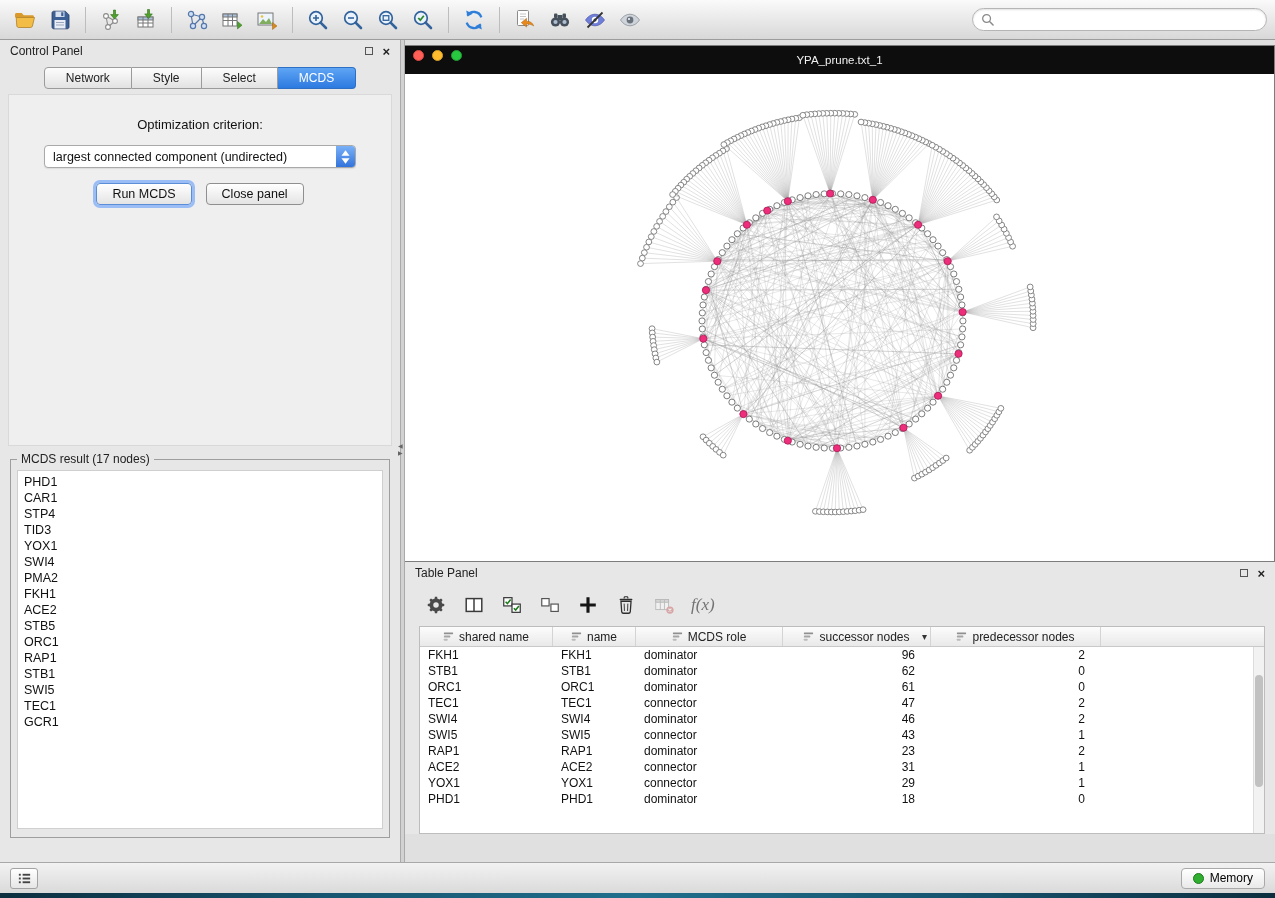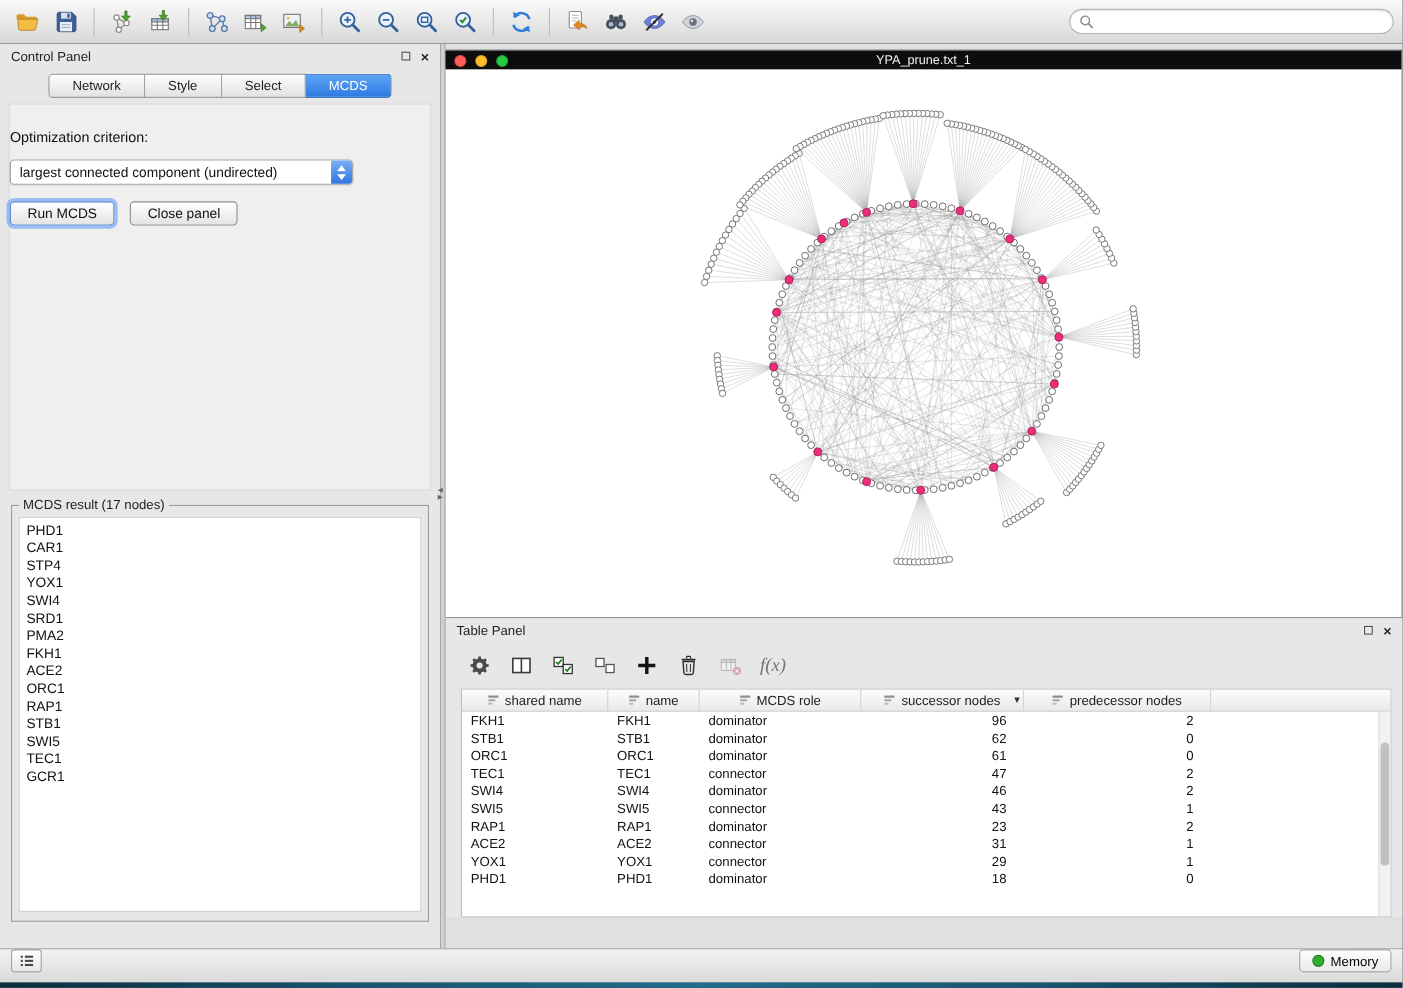--- a/index.html
+++ b/index.html
@@ -28,21 +28,21 @@
   .ph-icons{margin-left:auto;display:flex;align-items:center;gap:9px;}
   .win-sq{width:8px;height:8px;border:1.4px solid #555;display:inline-block;cursor:pointer;}
   .win-x{font-weight:bold;color:#222;font-size:13px;line-height:1;cursor:pointer;}
   .tabs-row{flex:none;display:flex;justify-content:center;padding:5px 0 3px;}
   .seg-tab{border:1px solid #9b9b9b;border-left:none;background:linear-gradient(#fdfdfd,#e2e2e2);
     padding:3px 21px;font-size:12px;font-family:inherit;cursor:pointer;color:#222;}
   .seg-tab.first{border-left:1px solid #9b9b9b;border-radius:4px 0 0 4px;}
   .seg-tab.last{border-radius:0 4px 4px 0;}
   .seg-tab.active{background:linear-gradient(#5fa5f5,#2d7ae0);color:#fff;border-color:#2d6fc4;}
   .options-area{height:352px;flex:none;margin:2px 8px 0;background:#efefef;border:1px solid #d9d9d9;
-    display:flex;flex-direction:column;}
+    display:flex;flex-direction:column;align-items:center;}
   .opt-label{margin-top:22px;font-size:13px;color:#111;}
   .combo{margin-top:13px;width:312px;height:23px;background:#fff;border:1px solid #a9a9a9;border-radius:4px;
     display:flex;align-items:center;position:relative;cursor:pointer;box-shadow:0 1px 1px rgba(0,0,0,.08);}
   .combo-text{flex:1;padding:0 8px;font-size:12.5px;white-space:nowrap;overflow:hidden;}
   .combo-step{width:19px;height:100%;border-radius:0 3px 3px 0;background:linear-gradient(#79b0f7,#3374db);
     display:flex;flex-direction:column;align-items:center;justify-content:center;gap:2px;}
   .combo-step svg{width:9px;height:6px;}
   .btn-row{margin-top:15px;display:flex;gap:14px;}
   .push-btn{border:1px solid #8f8f8f;border-radius:4px;background:linear-gradient(#ffffff,#e4e4e4);
     padding:3px 15px;font-size:12.5px;font-family:inherit;cursor:pointer;color:#111;}
@@ -53,21 +53,21 @@
   .mcds-list{flex:1;background:#fff;border:1px solid #cfcfcf;overflow:hidden;padding:3px 0 0 6px;}
   .mcds-item{font-size:12.5px;line-height:16px;color:#111;}
 
   
   .v-divider{width:5px;flex:none;background:#d2d2d2;border-left:1px solid #aaa;border-right:1px solid #aaa;position:relative;cursor:col-resize;}
   .v-divider .arrows{position:absolute;top:49%;left:-3px;display:flex;flex-direction:column;gap:1px;font-size:6px;color:#666;line-height:1;}
 
   
   .right-col{flex:1;display:flex;flex-direction:column;min-width:0;background:#e0e0e0;padding-top:5px;}
   .network-window{height:517px;flex:none;display:flex;flex-direction:column;border:1px solid #7d7d7d;border-left:none;}
-  .net-titlebar{height:17px;flex:none;background:#0d0d0d;position:relative;display:flex;align-items:center;justify-content:center;}
+  .net-titlebar{height:28px;flex:none;background:#0d0d0d;position:relative;display:flex;align-items:center;justify-content:center;}
   .net-title{color:#f0f0f0;font-size:11.5px;}
   .traffic{position:absolute;left:8px;top:4px;display:flex;gap:8px;}
   .tl{width:11px;height:11px;border-radius:50%;display:inline-block;cursor:pointer;}
   .tl.red{background:#ff5f57;border:1px solid #d94942;}
   .tl.yellow{background:#febc2e;border:1px solid #d6a024;}
   .tl.green{background:#28c840;border:1px solid #1f9e32;}
   .net-canvas{flex:1;background:#fff;min-height:0;}
   .net-canvas svg{width:100%;height:100%;display:block;}
 
   
@@ -89,21 +89,21 @@
   .col-fill,.c-fill{flex:1;border-right:none;}
   .t-body{height:186px;overflow:hidden;font-size:12px;padding-right:11px;}
   .t-row{display:flex;height:16px;align-items:center;cursor:default;}
   .c{padding:0 8px;white-space:nowrap;overflow:hidden;}
   .c-succ,.c-pred{text-align:right;padding-right:16px;}
   .vscroll{position:absolute;top:20px;right:0;bottom:0;width:11px;background:#f2f2f2;border-left:1px solid #ddd;cursor:pointer;}
   .vthumb{position:absolute;left:1px;right:1px;top:28px;height:112px;background:#c1c1c1;border-radius:5px;cursor:grab;}
   .table-tabs{height:26px;flex:none;display:flex;align-items:center;justify-content:center;}
 
   
-  .status-bar{height:31px;flex:none;display:flex;padding:0 10px;
+  .status-bar{height:31px;flex:none;display:flex;align-items:center;padding:0 10px;
     background:linear-gradient(#f2f2f2,#dadada);border-top:1px solid #a8a8a8;}
   .sb-btn{width:28px;height:21px;border:1px solid #a3a3a3;border-radius:3px;background:linear-gradient(#fff,#e6e6e6);
     display:flex;align-items:center;justify-content:center;cursor:pointer;}
   .mem-btn{margin-left:auto;display:flex;align-items:center;gap:6px;border:1px solid #a9a9a9;border-radius:4px;
     background:linear-gradient(#fff,#e9e9e9);padding:2px 11px;height:21px;cursor:pointer;font-size:12px;}
   .mem-dot{width:11px;height:11px;border-radius:50%;background:#2fae2f;border:1px solid #1d7a1d;display:inline-block;}
   .sort-ic{flex:none;}
 </style>
 </head>
 <body>
@@ -304,26 +304,27 @@
           <button class="push-btn focused">Run MCDS</button>
           <button class="push-btn">Close panel</button>
         </div>
       </div>
       <fieldset class="mcds-fieldset">
         <legend>MCDS result (17 nodes)</legend>
         <div class="mcds-list">
             <div class="mcds-item">PHD1</div>
             <div class="mcds-item">CAR1</div>
             <div class="mcds-item">STP4</div>
+            <div class="mcds-item">TID3</div>
             <div class="mcds-item">YOX1</div>
             <div class="mcds-item">SWI4</div>
-            <div class="mcds-item">SRD1</div>
             <div class="mcds-item">PMA2</div>
             <div class="mcds-item">FKH1</div>
             <div class="mcds-item">ACE2</div>
+            <div class="mcds-item">STB5</div>
             <div class="mcds-item">ORC1</div>
             <div class="mcds-item">RAP1</div>
             <div class="mcds-item">STB1</div>
             <div class="mcds-item">SWI5</div>
             <div class="mcds-item">TEC1</div>
             <div class="mcds-item">GCR1</div>
           </div>
       </fieldset>
     </div>
 

